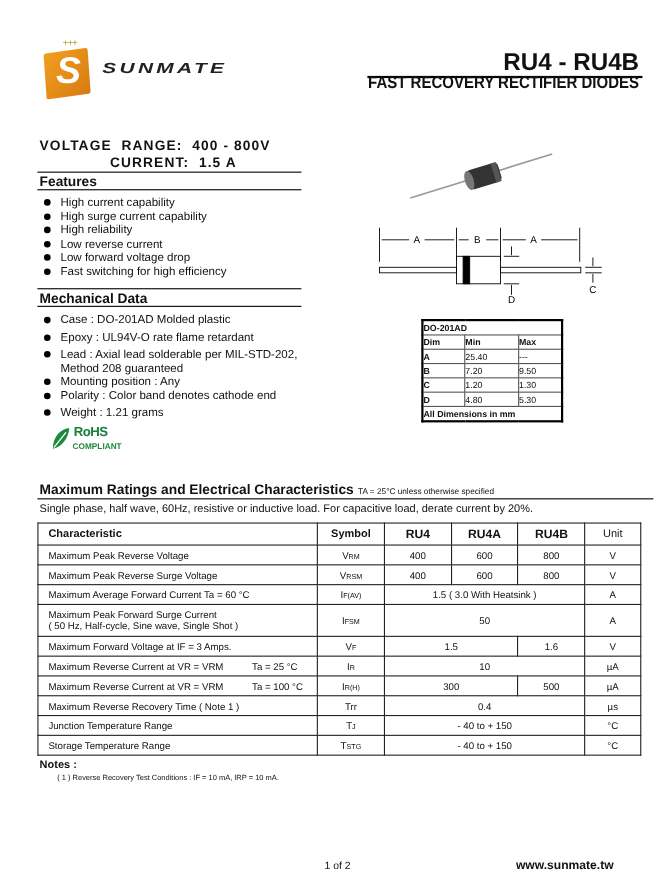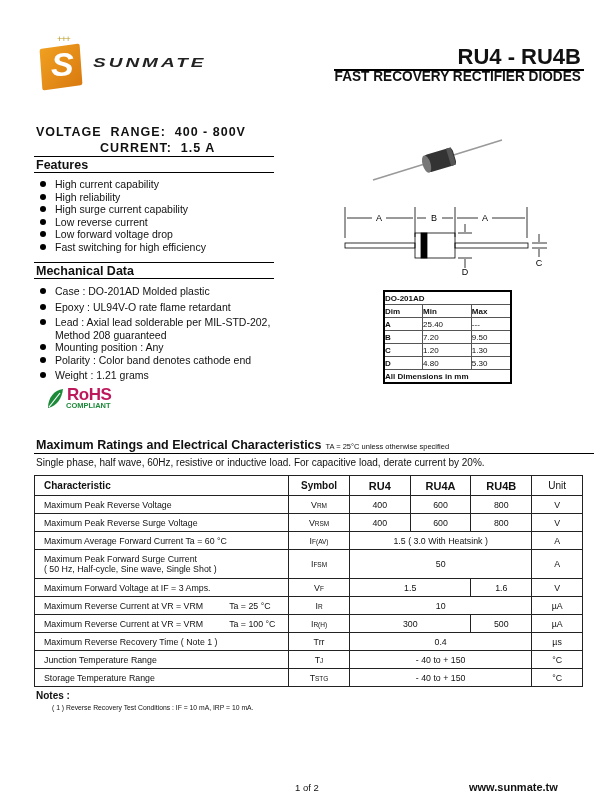--- a/index.html
+++ b/index.html
@@ -17,21 +17,21 @@
   
   .vr{left:36px;top:125px;font-size:12.5px;font-weight:bold;letter-spacing:1px;white-space:pre;}
   .cur{left:100px;top:141px;font-size:12.5px;font-weight:bold;letter-spacing:1px;white-space:pre;}
   .rule{height:1px;background:#000;}
   .sec-title{font-size:12.5px;font-weight:bold;}
   ul.bl{margin:0;padding:0;list-style:none;}
   ul.bl li{position:relative;padding-left:19px;font-size:10.5px;line-height:12.5px;}
   ul.bl li::before{content:"";position:absolute;left:4px;top:3px;width:6px;height:6px;border-radius:50%;background:#000;}
   .rohs{left:46px;top:387px;width:80px;height:24px;}
   .rohs-leaf{position:absolute;left:0;top:1px;width:18px;height:22px;}
-  .rohs-t{position:absolute;left:21px;top:-2px;font-size:17px;font-weight:bold;color:#be185d;letter-spacing:-0.5px;}
+  .rohs-t{position:absolute;left:21px;top:-2px;font-size:12px;font-weight:bold;color:#15803d;letter-spacing:-0.5px;}
   .rohs-c{position:absolute;left:20px;top:14px;font-size:7.5px;font-weight:bold;color:#1d8a3a;}
   
   table{border-collapse:collapse;}
   .dim{left:383px;top:290px;width:129px;border:2px solid #000;font-size:8px;}
   .dim td{border:1px solid #555;height:12px;padding:0;}
   .dim .b{font-weight:bold;}
   
   .mr-title{left:36px;top:438px;font-size:12.5px;font-weight:bold;white-space:nowrap;}
   .mr-cond{font-size:7.5px;font-weight:normal;margin-left:4px;}
   .mr-rule{left:34px;top:453px;width:560px;height:1px;background:#000;}
@@ -63,22 +63,22 @@
 <div class="abs subtitle">FAST RECOVERY RECTIFIER DIODES</div>
 
 <div class="abs vr"><span>VOLTAGE  RANGE:</span>  <span>400 - 800V</span></div>
 <div class="abs cur"><span>CURRENT:</span>  <span>1.5 A</span></div>
 
 <div class="abs rule" style="left:34px;top:156px;width:240px;"></div>
 <div class="abs sec-title" style="left:36px;top:158px;">Features</div>
 <div class="abs rule" style="left:34px;top:172px;width:240px;"></div>
 <ul class="abs bl" style="left:36px;top:178px;">
   <li>High current capability</li>
+  <li>High surge current capability</li>
   <li>High reliability</li>
-  <li>High surge current capability</li>
   <li>Low reverse current</li>
   <li>Low forward voltage drop</li>
   <li>Fast switching for high efficiency</li>
 </ul>
 
 <div class="abs rule" style="left:34px;top:262px;width:240px;"></div>
 <div class="abs sec-title" style="left:36px;top:264px;">Mechanical Data</div>
 <div class="abs rule" style="left:34px;top:278px;width:240px;"></div>
 <ul class="abs bl" style="left:36px;top:285px;">
   <li style="margin-bottom:3px">Case : DO-201AD  Molded plastic</li>

